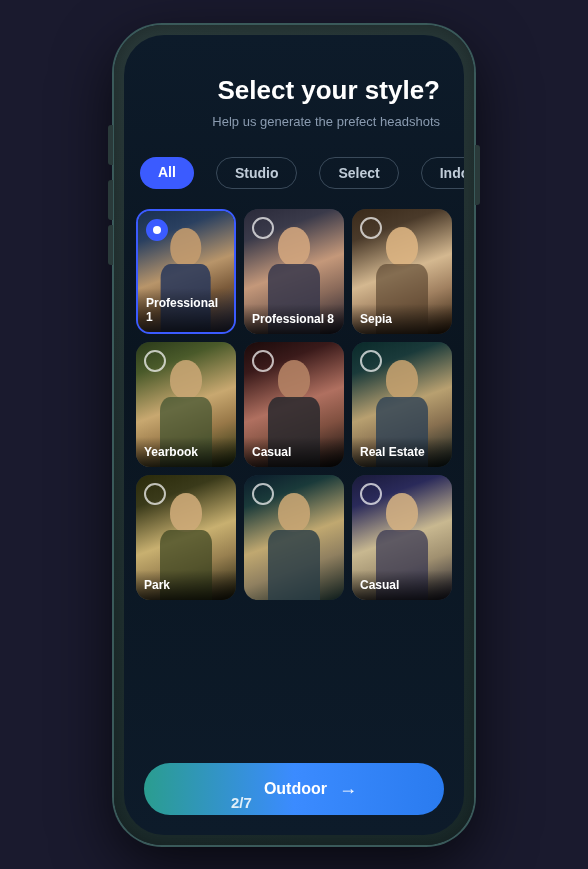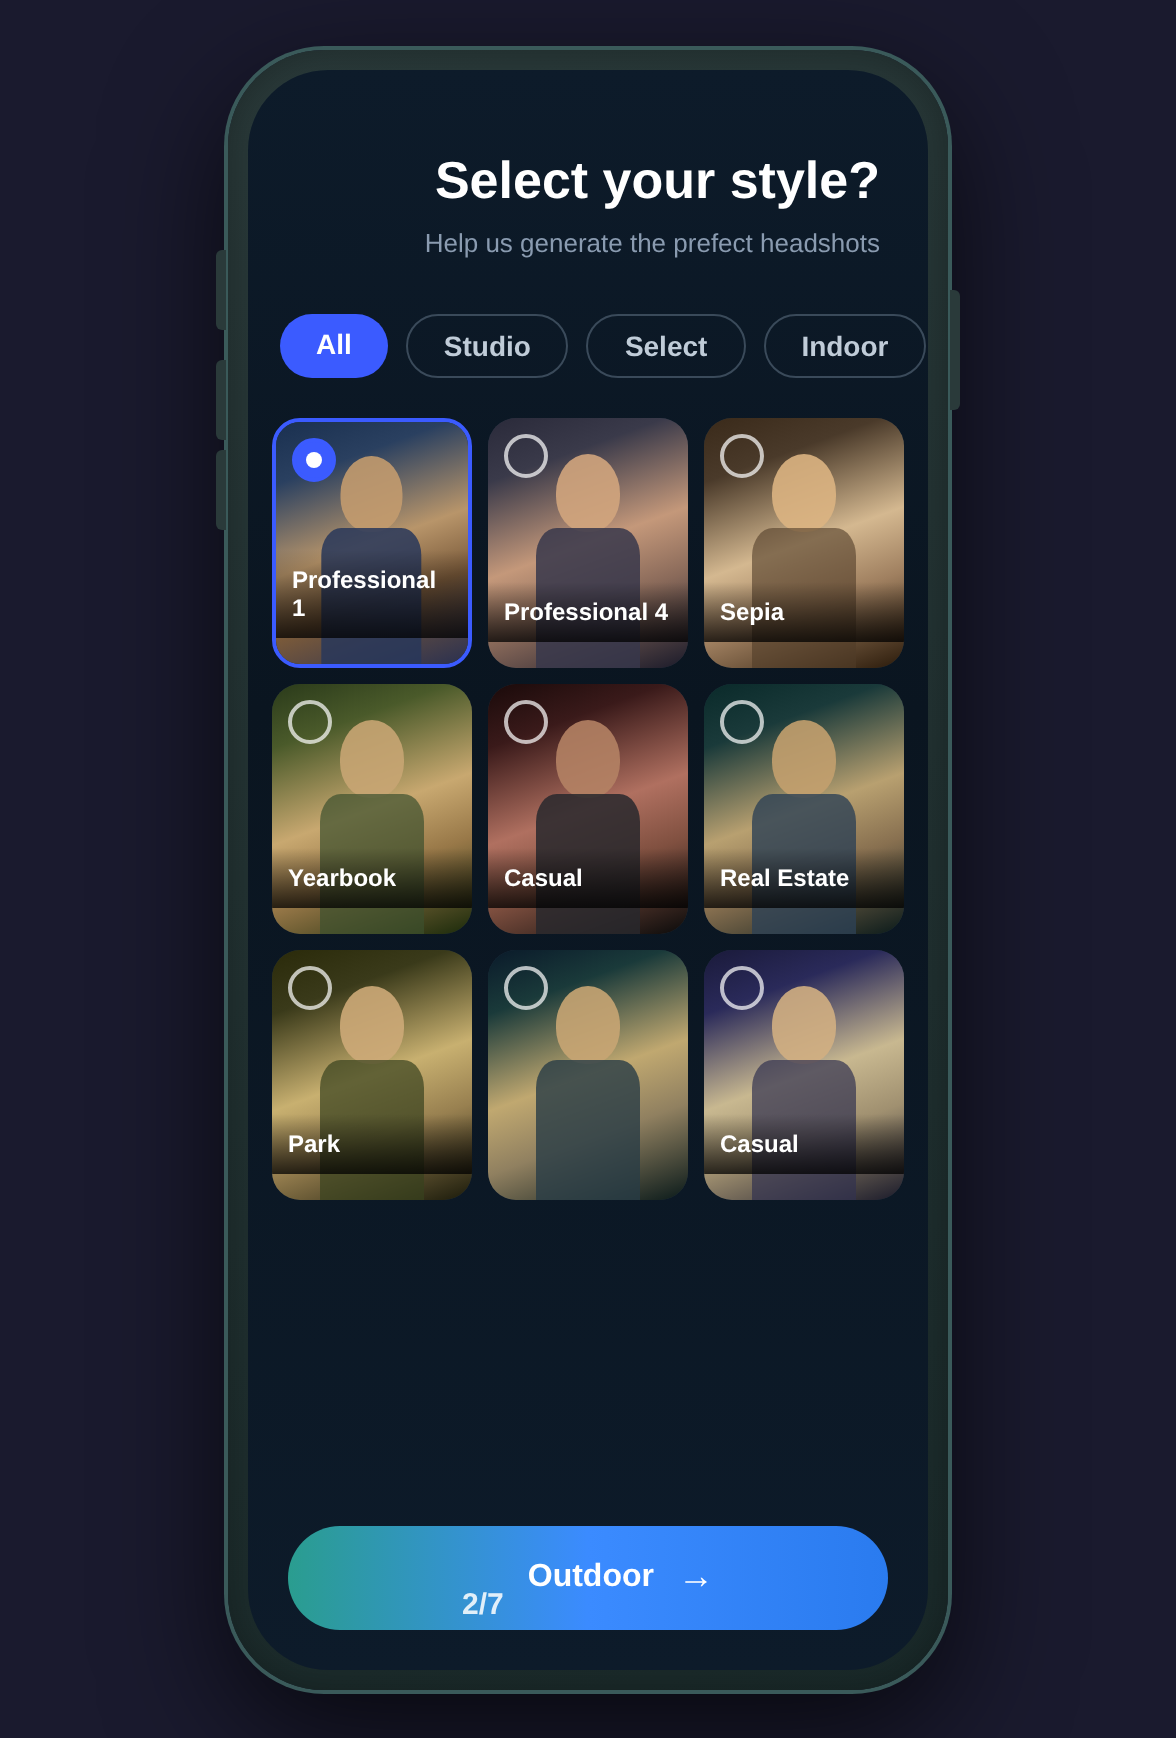--- a/index.html
+++ b/index.html
@@ -75,21 +75,21 @@
     }
 
     .header-subtitle {
       font-size: 13px;
       color: #8a9bb0;
       font-weight: 400;
     }
 
     .filter-tabs {
       display: flex;
-      gap: 9px;
+      gap: 22px;
       padding: 12px 16px;
       overflow-x: auto;
       scrollbar-width: none;
     }
     .filter-tabs::-webkit-scrollbar { display: none; }
 
     .filter-tab {
       padding: 7px 18px;
       border-radius: 20px;
       font-size: 14px;
@@ -128,21 +128,21 @@
       position: relative;
       border-radius: 14px;
       overflow: hidden;
       aspect-ratio: 0.8;
       cursor: pointer;
       background: #1e2e3e;
     }
 
     .card-label-overlay {
       position: absolute;
-      bottom: 13px;
+      bottom: 0;
       left: 0;
       right: 0;
       padding: 8px 8px 8px;
       background: linear-gradient(0deg, rgba(0,0,0,0.75) 0%, transparent 100%);
     }
 
     .card-label {
       color: #ffffff;
       font-size: 12px;
       font-weight: 700;
@@ -300,21 +300,21 @@
 
         <div class="style-card">
           <div class="portrait-figure p2">
             <div class="person-shape">
               <div class="head-shape" style="background: rgba(210,165,125,0.9);"></div>
               <div class="body-shape" style="background: rgba(55,55,75,0.85);"></div>
             </div>
           </div>
           <div class="card-select-indicator"></div>
           <div class="card-label-overlay">
-            <div class="card-label">Professional 4</div>
+            <div class="card-label">Professional 8</div>
           </div>
         </div>
 
         <div class="style-card">
           <div class="portrait-figure p3">
             <div class="person-shape">
               <div class="head-shape" style="background: rgba(220,180,130,0.9);"></div>
               <div class="body-shape" style="background: rgba(80,60,40,0.6);"></div>
             </div>
           </div>

